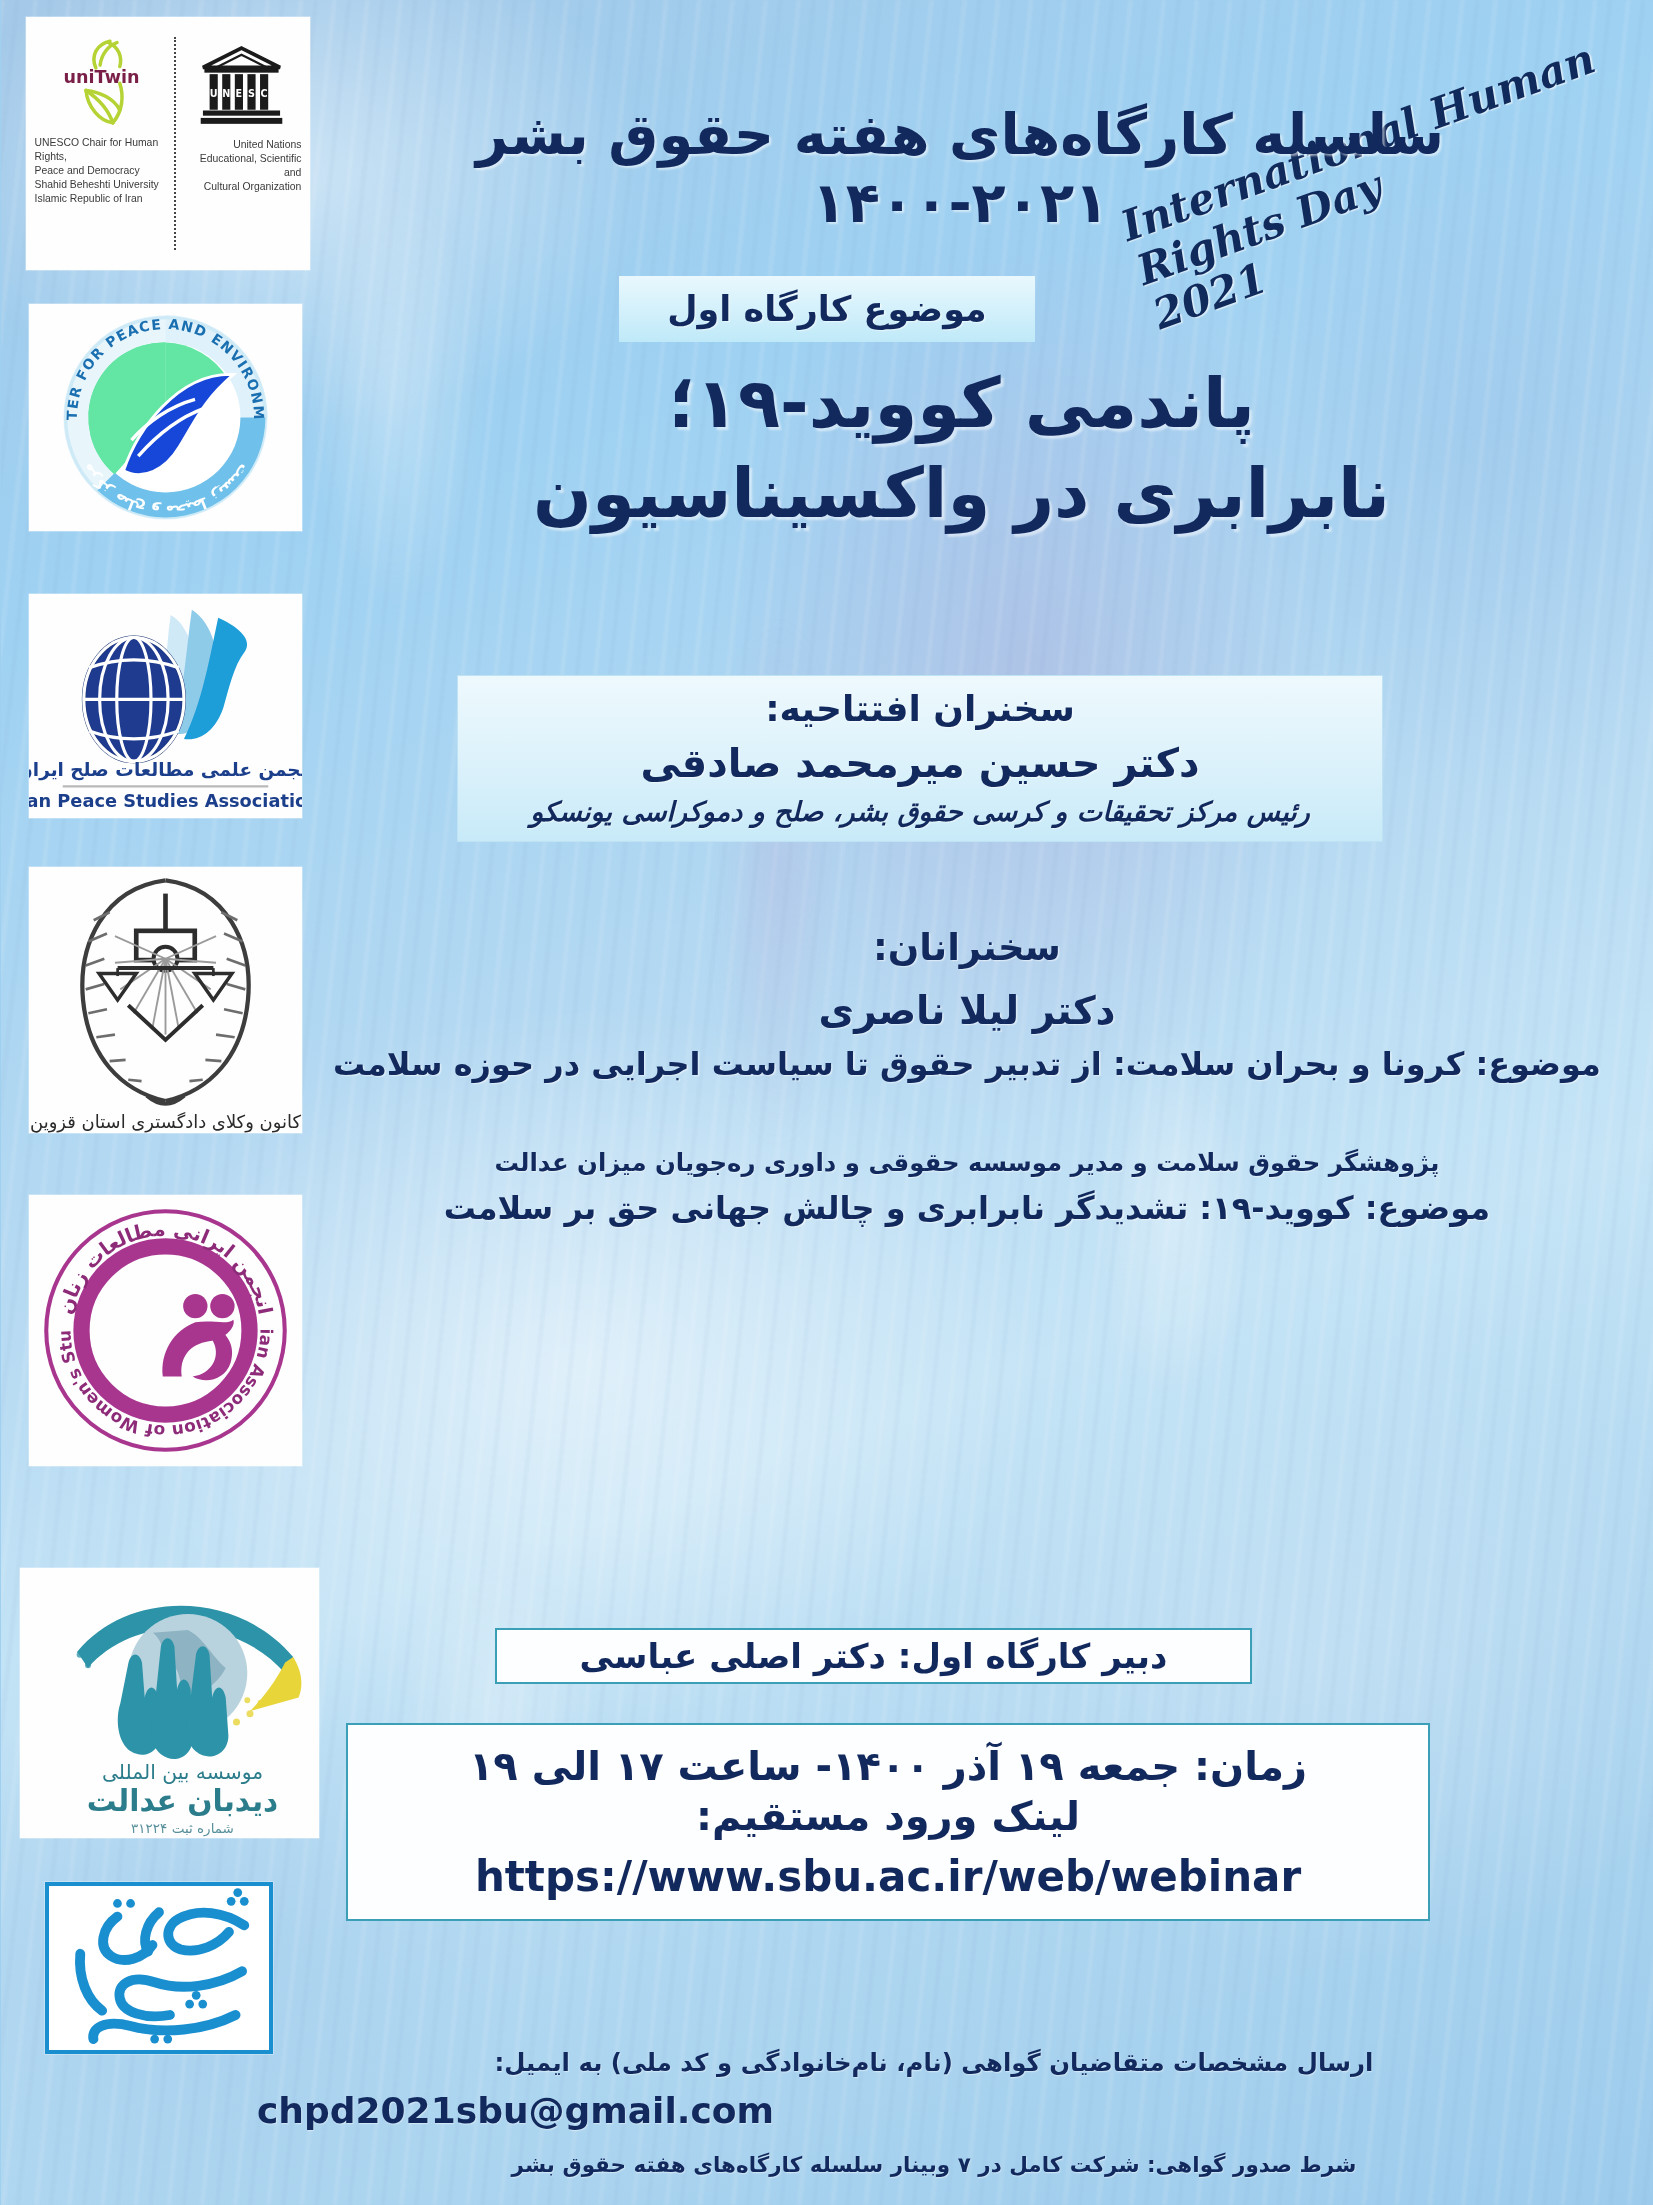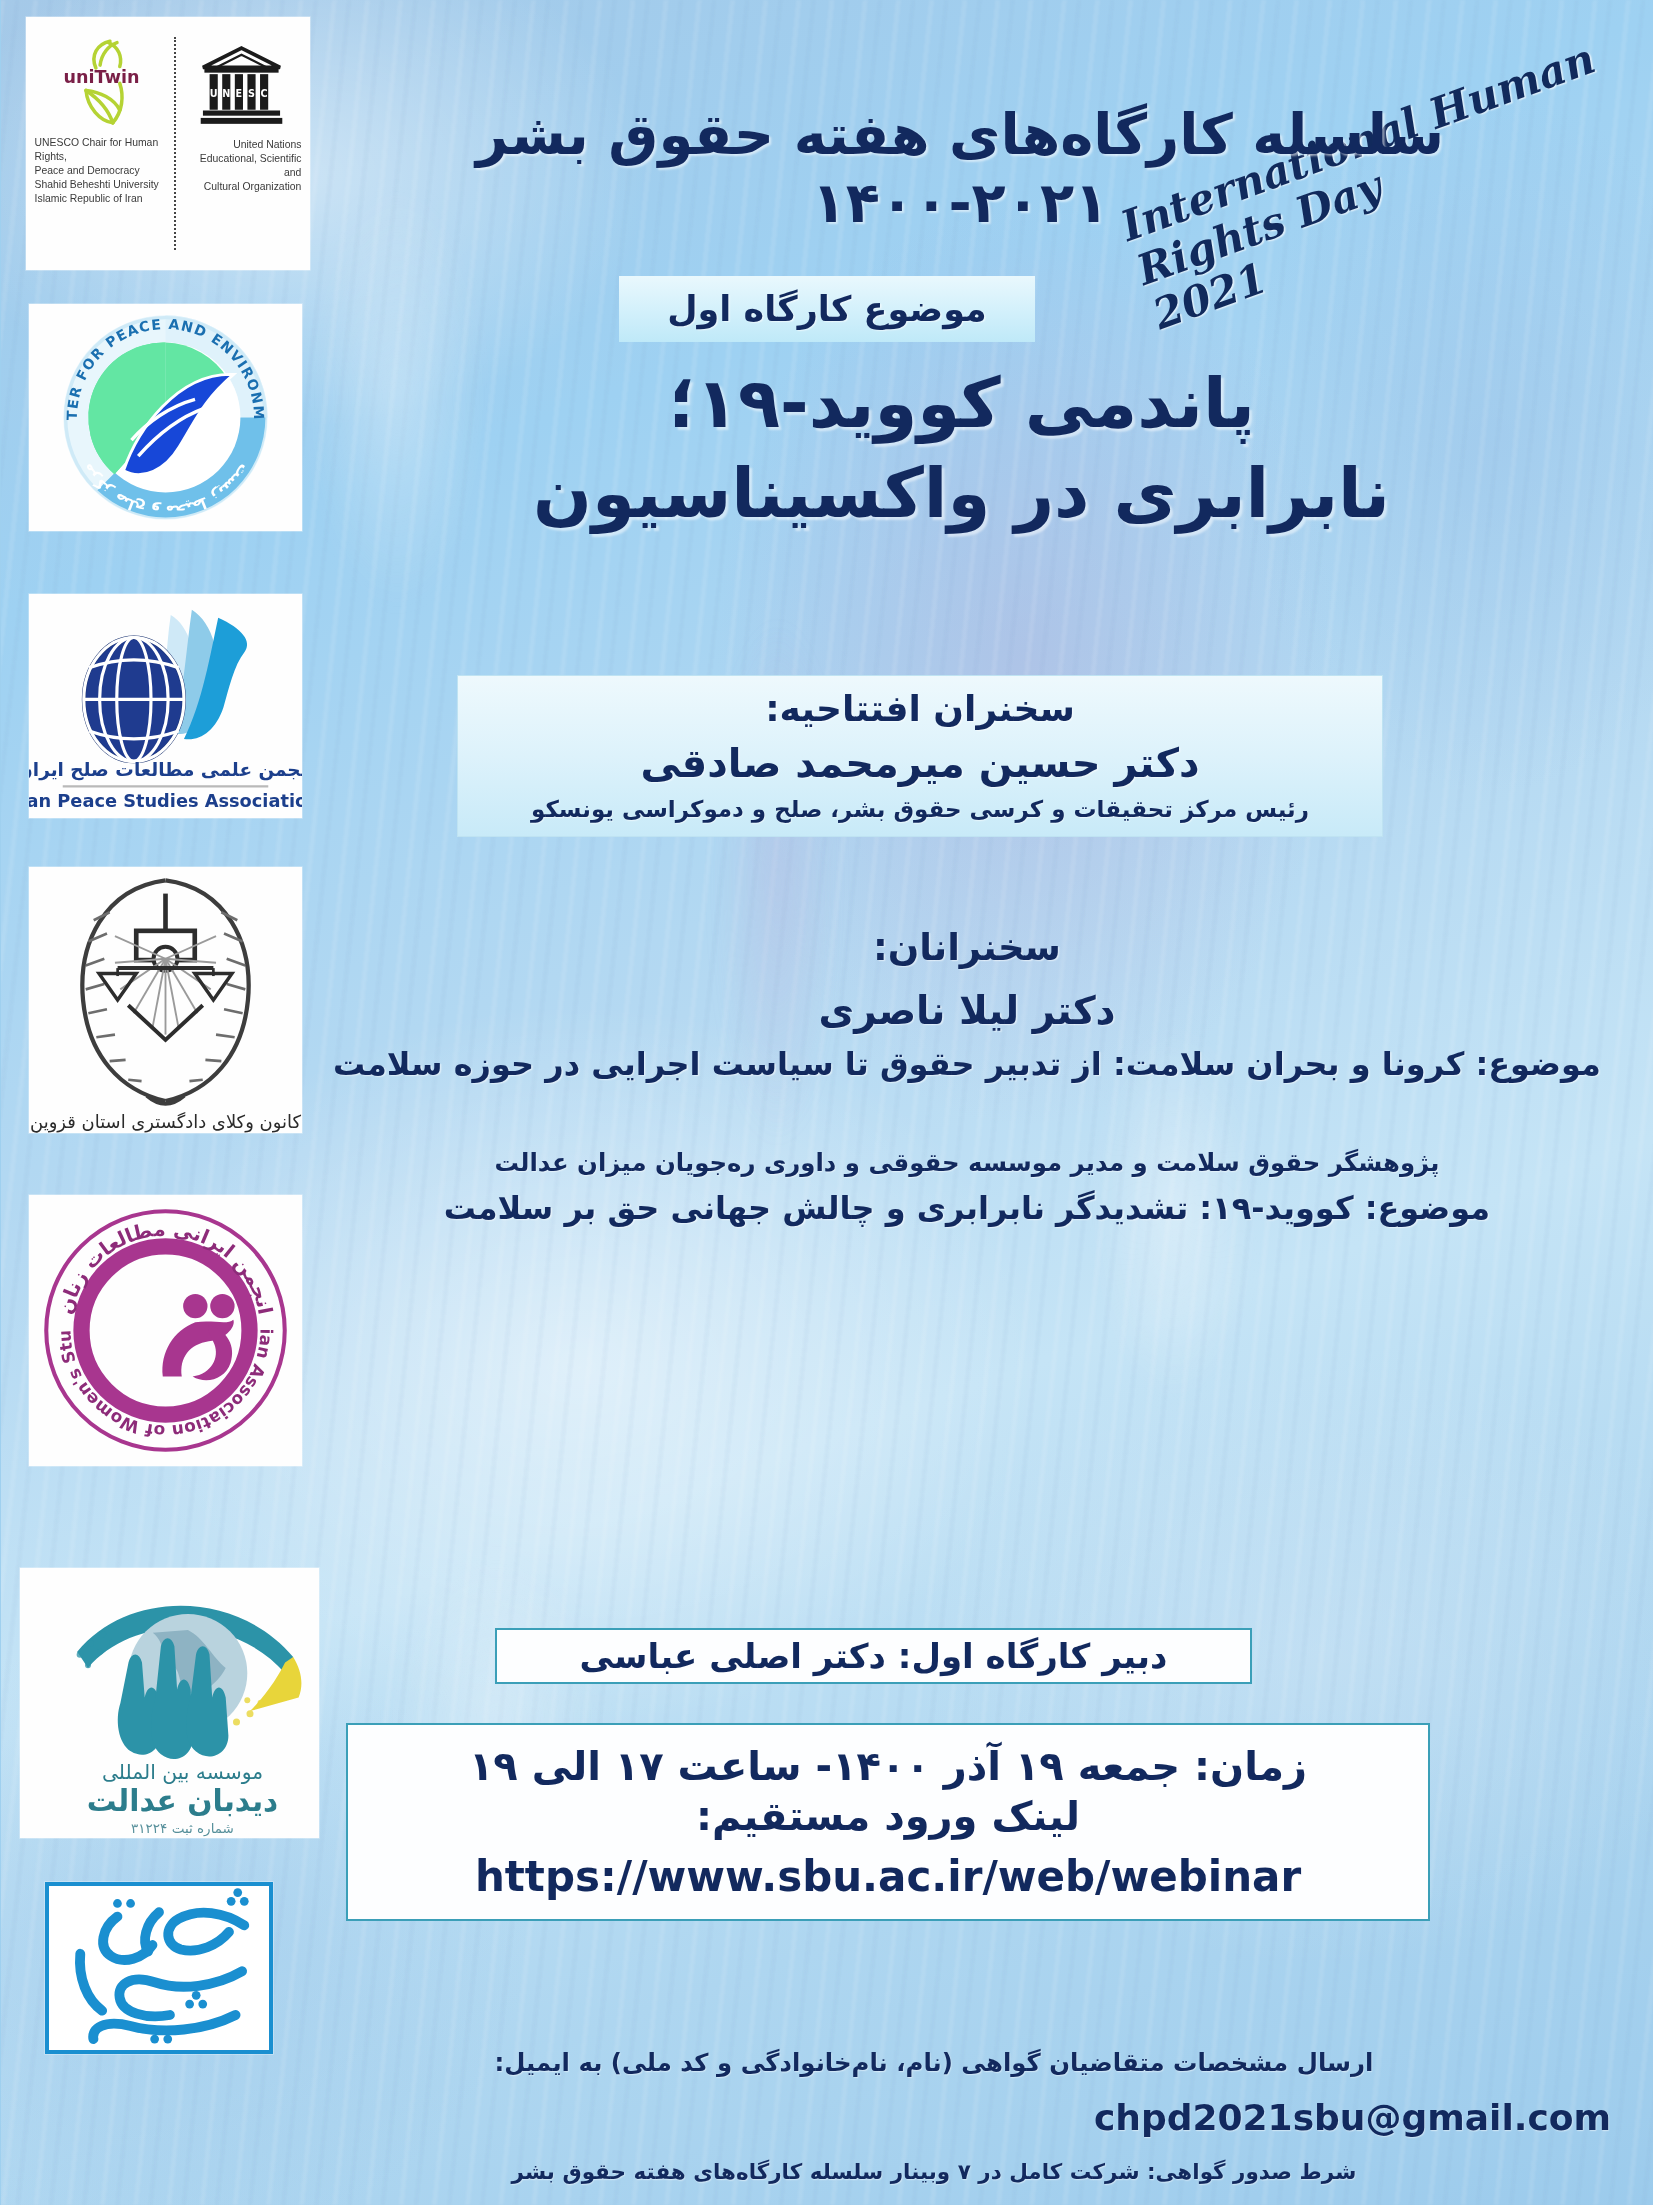--- a/index.html
+++ b/index.html
@@ -116,21 +116,21 @@
   
   .open-panel{
     position:absolute;left:457px;width:926px;top:675px;
     background:linear-gradient(180deg,#eef9fd 0%,#ddf2fb 50%,#c8eaf8 100%);
     border:0.7px solid #bfe3f2;
     padding:11.5px 13px 14.4px;box-sizing:border-box;
     text-align:center;color:#12295e;z-index:6;
   }
   .open-role{font-weight:bold;font-size:36px;text-shadow:1.4px 1.4px 1.4px rgba(255,255,255,.6);}
   .open-name{font-weight:bold;font-size:40px;margin-top:11.5px;text-shadow:1.4px 1.4px 1.4px rgba(255,255,255,.6);}
-  .open-aff{font-weight:bold;font-size:23px;margin-top:10px;text-shadow:0.7px 0.7px 1.4px rgba(255,255,255,.6);}
+  .open-aff{font-weight:bold;font-size:27px;margin-top:10px;text-shadow:0.7px 0.7px 1.4px rgba(255,255,255,.6);font-style:italic;}
 
   
   .speakers{position:absolute;left:330px;right:50px;top:926px;text-align:center;color:#12295e;z-index:6;}
   .sp-heading{font-weight:bold;font-size:37px;text-shadow:1.4px 1.4px 1.4px rgba(255,255,255,.55);}
   .sp-name{font-weight:bold;font-size:39px;margin-top:18.7px;text-shadow:1.4px 1.4px 1.4px rgba(255,255,255,.55);}
   .sp-aff{font-weight:bold;font-size:24.4px;margin-top:13px;text-shadow:0.7px 0.7px 1.4px rgba(255,255,255,.55);}
   .sp-topic{font-weight:bold;font-size:32px;margin-top:10px;line-height:1.32;text-shadow:1.4px 1.4px 1.4px rgba(255,255,255,.55);}
   .sp-gap{height:50px;}
 
   
@@ -150,21 +150,21 @@
   }
   .time-line{font-weight:bold;font-size:40px;line-height:1.26;text-shadow:1.4px 1.4px 1.4px rgba(255,255,255,.5);}
   .link-label{font-weight:bold;font-size:40px;line-height:1.26;text-shadow:1.4px 1.4px 1.4px rgba(255,255,255,.5);}
   .link-url{direction:ltr;font-weight:bold;font-size:42px;margin-top:10px;color:#12295e;
             font-family:"DejaVu Sans","Liberation Sans",sans-serif;
             text-shadow:1.4px 1.4px 1.4px rgba(255,255,255,.5);}
 
   
   .footer{position:absolute;left:257px;right:43px;top:2047px;text-align:center;color:#12295e;z-index:6;}
   .ft-line{font-weight:bold;font-size:24.4px;line-height:1.35;text-shadow:0.7px 0.7px 1.4px rgba(255,255,255,.5);}
-  .ft-email{direction:ltr;font-weight:bold;font-size:36px;margin-top:17px;text-align:right;
+  .ft-email{direction:ltr;font-weight:bold;font-size:36px;margin-top:10px;text-align:left;
             text-shadow:0.7px 0.7px 1.4px rgba(255,255,255,.5);}
   .ft-line2{font-weight:bold;font-size:21.5px;margin-top:21.5px;text-shadow:0.7px 0.7px 1.4px rgba(255,255,255,.5);}
 </style>
 </head>
 <body>
 
 <div id="poster">
   <div id="streaks"></div>
   <div id="blobs"></div>
 

